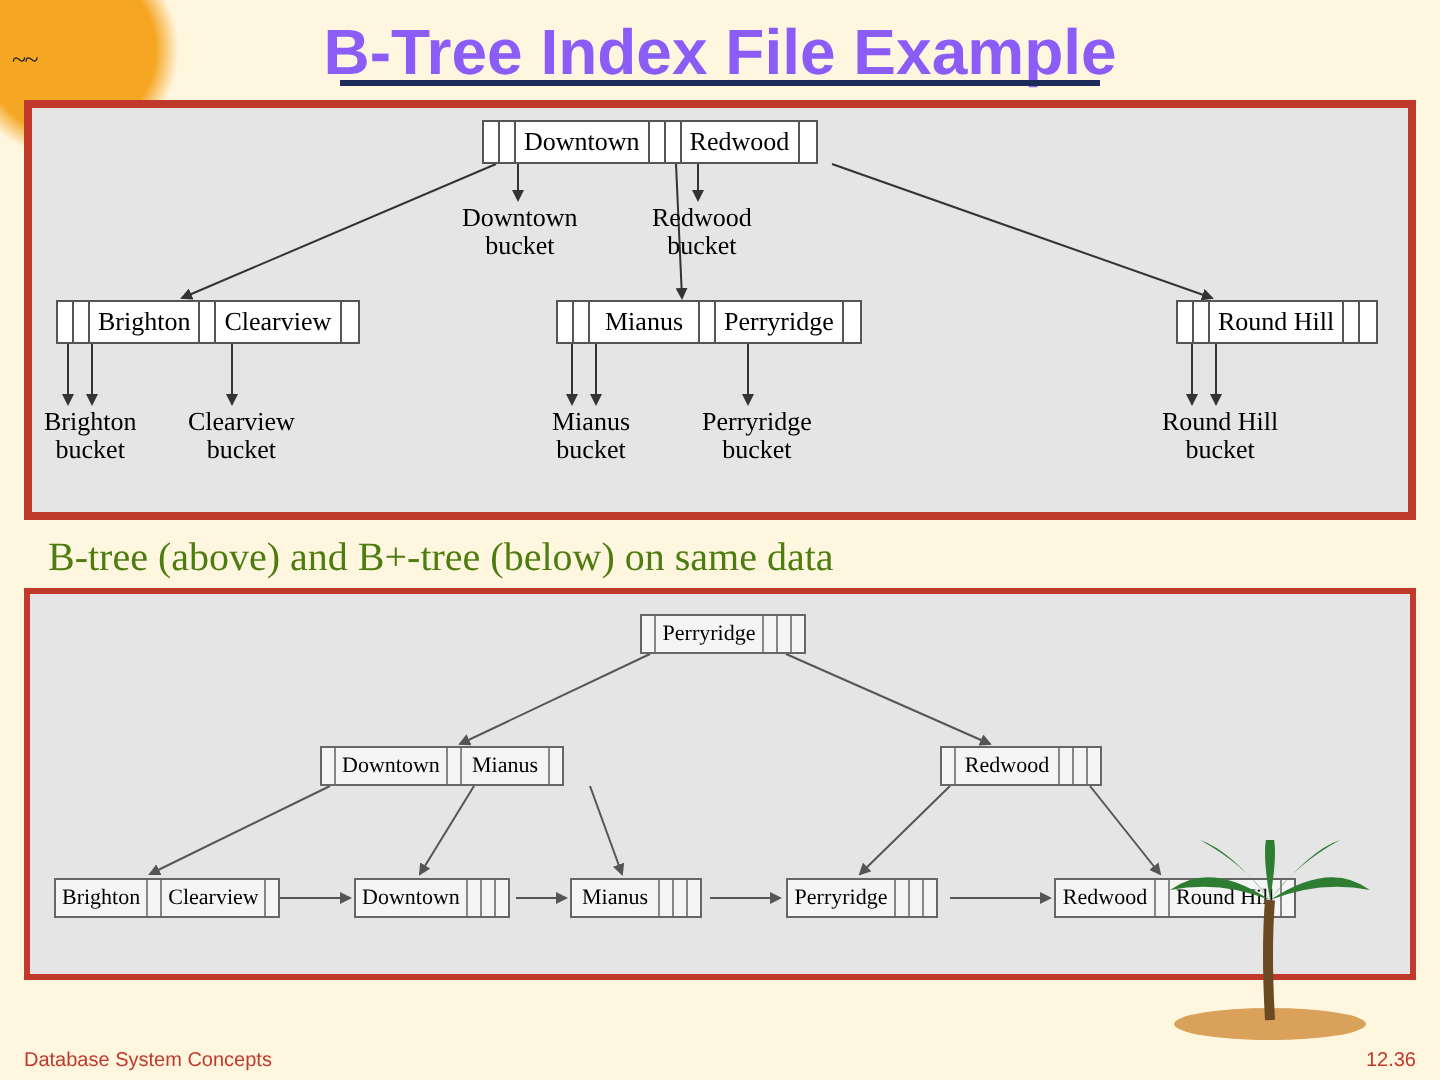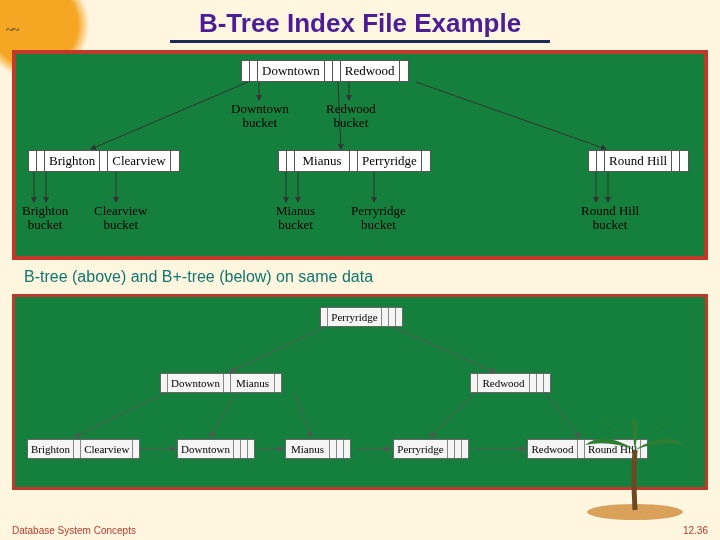--- a/index.html
+++ b/index.html
@@ -27,49 +27,50 @@
     font-size: 13px;
     color: #222;
     letter-spacing: -2px;
     font-family: serif;
   }
   .title {
     position: absolute;
     top: 8px;
     left: 0; right: 0;
     text-align: center;
-    font-size: 26px;
+    font-size: 32px;
     font-weight: bold;
-    color: #4c1d95;
+    color: #8b5cf6;
   }
   .title-underline {
     position: absolute;
     top: 40px;
     left: 170px;
     width: 380px;
     height: 3px;
     background: #1b2c5b;
   }
   .panel {
     position: absolute;
-    background: #15803d;
+    background: #e5e5e5;
     border: 4px solid #c0392b;
   }
   .panel-top {
     top: 50px;
     left: 12px;
     width: 696px;
     height: 210px;
   }
   .caption {
     position: absolute;
     top: 268px;
     left: 24px;
-    font-size: 16px;
-    color: #0f766e;
+    font-size: 20px;
+    color: #4d7c0f;
+    font-family: Liberation Serif, serif;
   }
   .panel-bot {
     top: 294px;
     left: 12px;
     width: 696px;
     height: 196px;
     border-width: 3px;
   }
   .footer {
     position: absolute;

